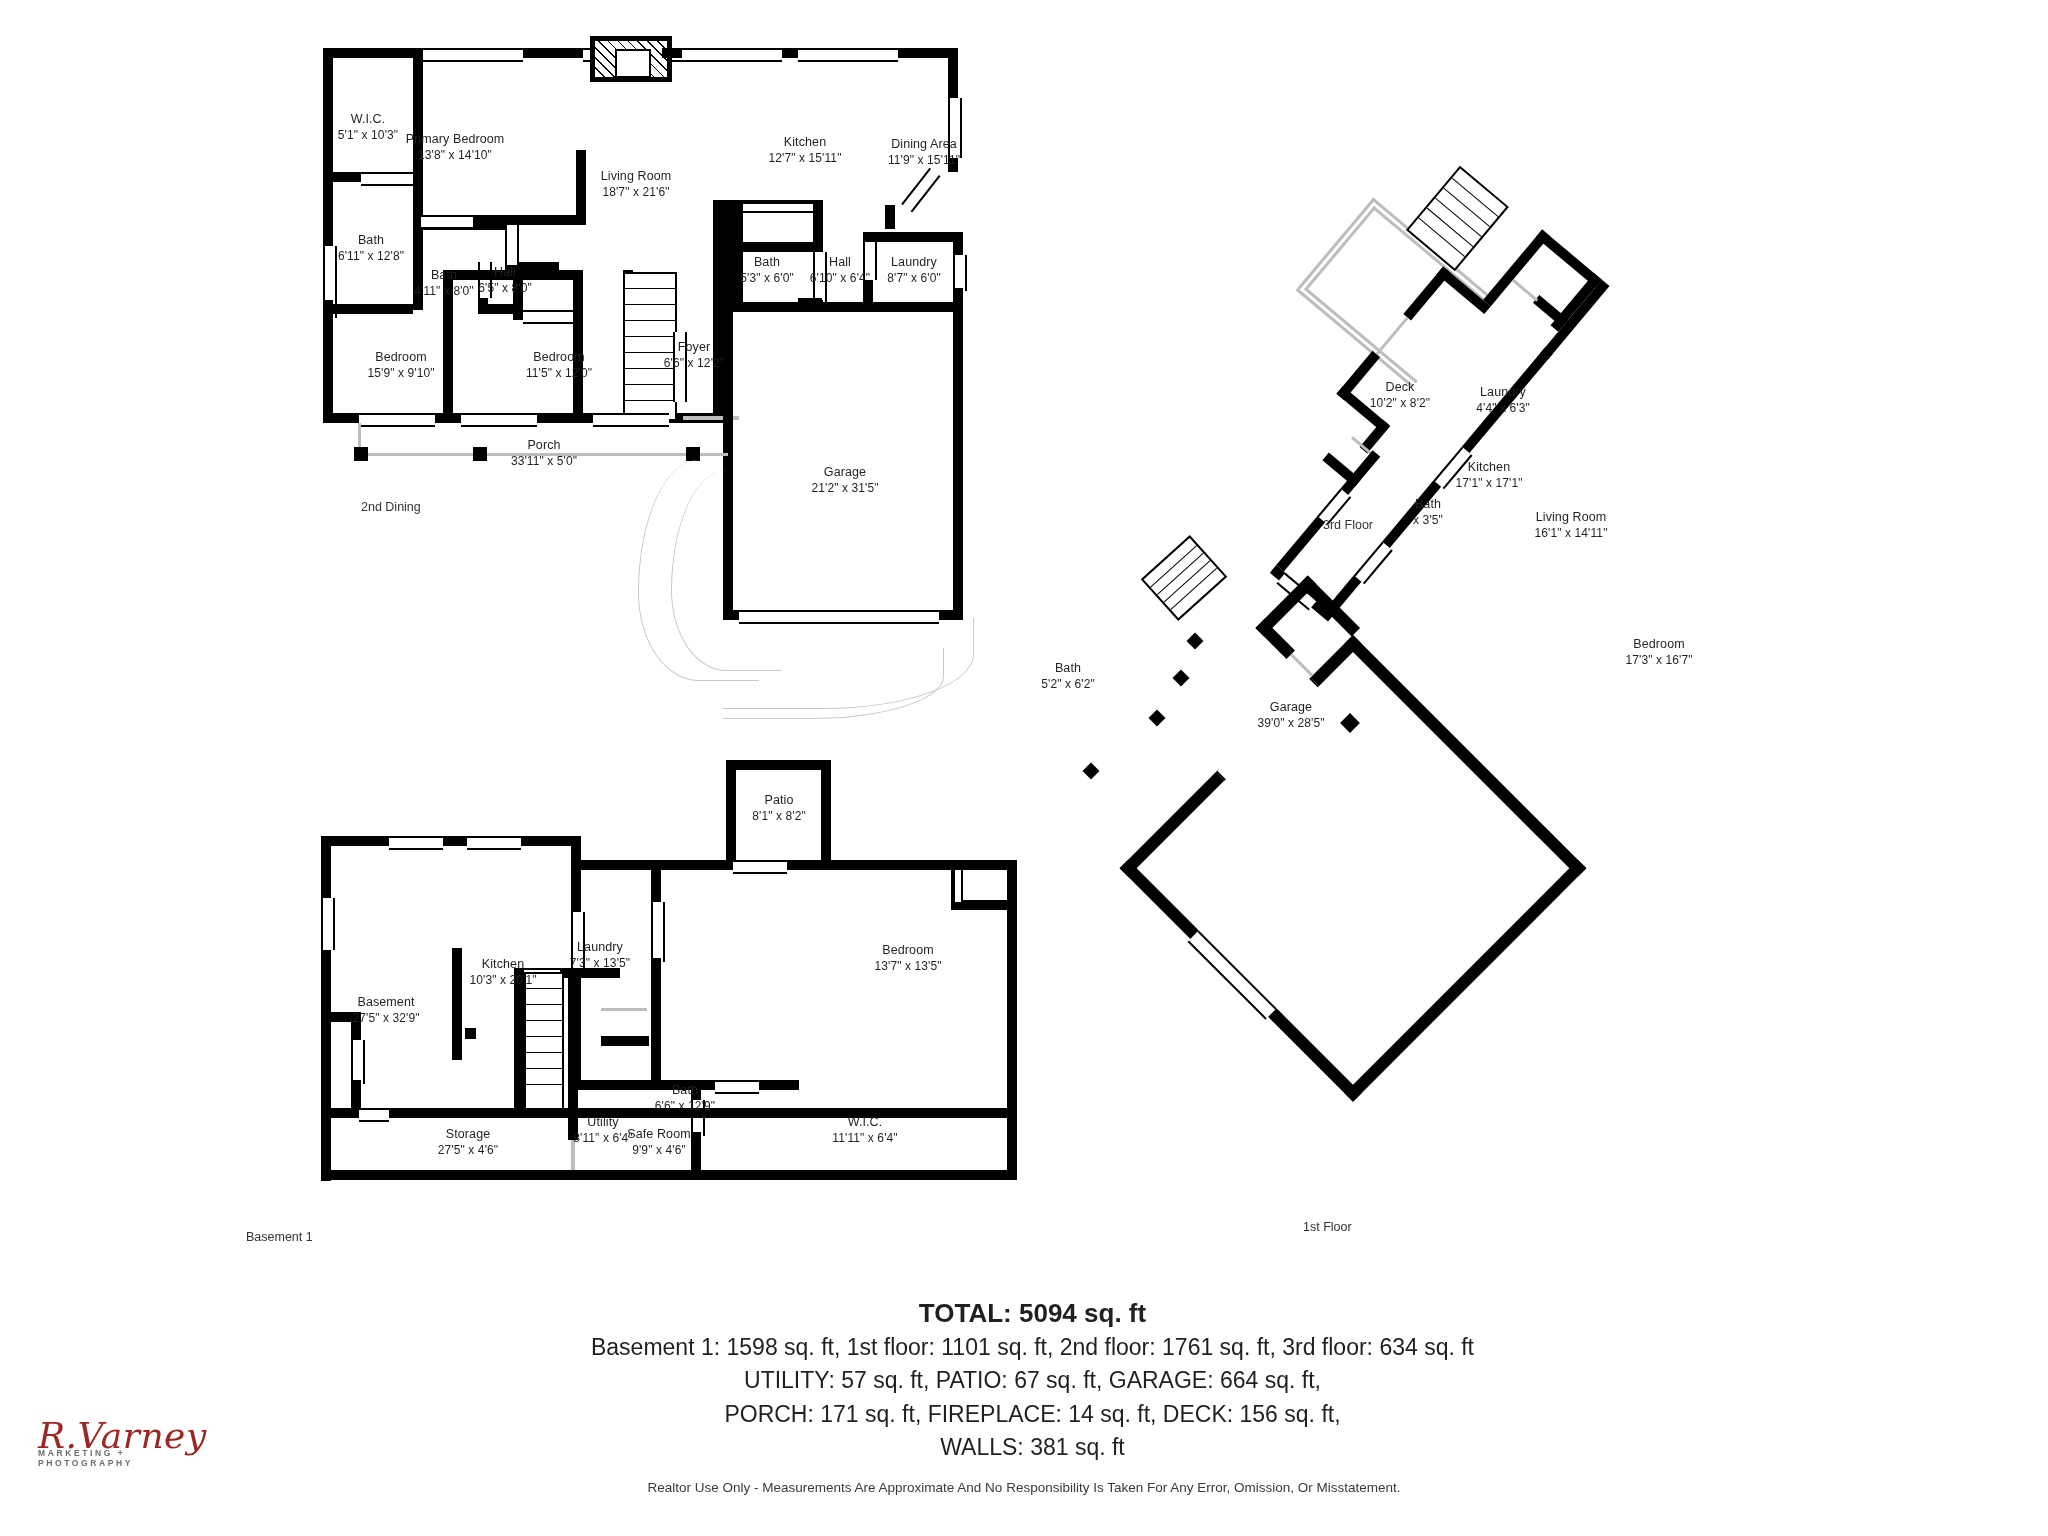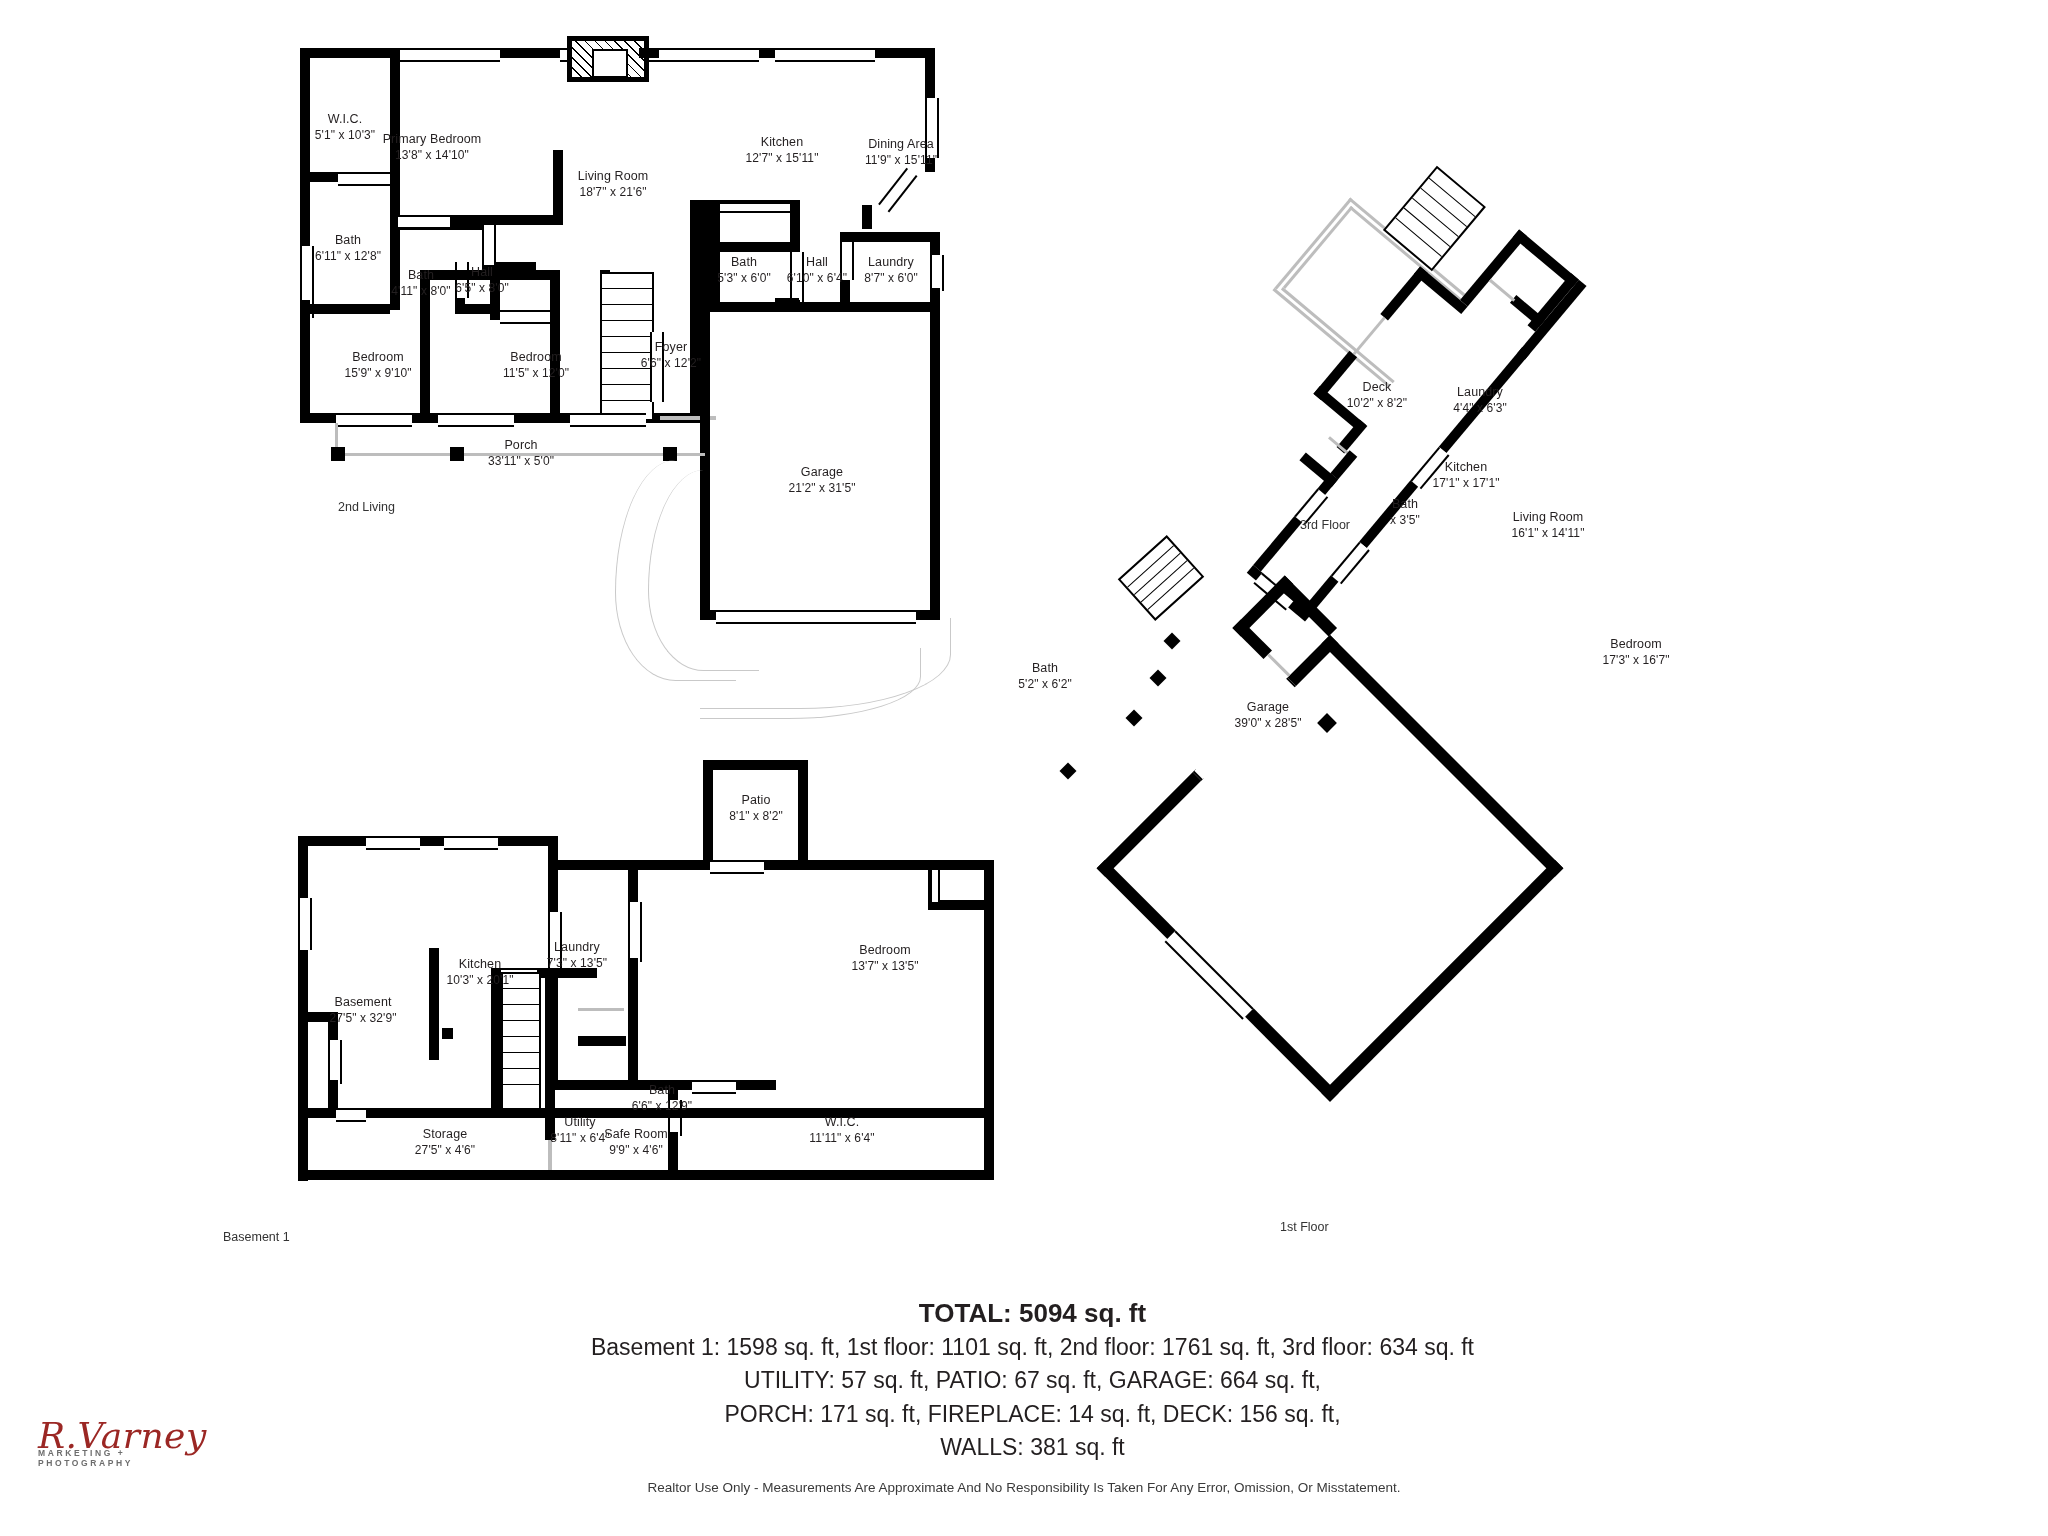--- a/index.html
+++ b/index.html
@@ -2,21 +2,21 @@
 <html><head>
 <meta charset="utf-8">
 <style>
   html,body{margin:0;padding:0;background:#ffffff;}
   body{width:2048px;height:1536px;position:relative;overflow:hidden;
        font-family:"Liberation Sans","DejaVu Sans",sans-serif;color:#231f20;}
 
   #sheet{position:absolute;left:0;top:0;width:2048px;height:1536px;}
 
   
-  .plan{position:absolute;}
+  .plan{position:absolute;margin-left:23px;}
   .wall{position:absolute;background:#000000;}
   .thin{position:absolute;background:#bdbdbd;}
   .win{position:absolute;background:#ffffff;border-top:2px solid #000;border-bottom:2px solid #000;}
   .winv{position:absolute;background:#ffffff;border-left:2px solid #000;border-right:2px solid #000;}
   .room{position:absolute;text-align:center;line-height:1.25;white-space:nowrap;
         transform:translate(-50%,-50%);}
   .room .nm{display:block;font-size:12.5px;letter-spacing:.1px;}
   .room .dm{display:block;font-size:12px;letter-spacing:.1px;}
   .floorlbl{position:absolute;font-size:12.5px;color:#333;white-space:nowrap;}
 
@@ -228,21 +228,21 @@
       </div>
     <div class="room" style="left:521px;top:453px;">
       <span class="nm">Porch</span>
       <span class="dm">33'11" x 5'0"</span>
       </div>
     <div class="room" style="left:822px;top:480px;">
       <span class="nm">Garage</span>
       <span class="dm">21'2" x 31'5"</span>
       </div>
 
-    <div class="floorlbl" style="left:338px;top:500px;">2nd Living</div>
+    <div class="floorlbl" style="left:338px;top:500px;">2nd Dining</div>
   </div>
 
   <div class="plan" style="left:1280px;top:240px;width:620px;height:560px;">
 
     <div class="rot" style="left:180px;top:60px;transform:rotate(40deg);">
 
       <div class="thin" style="left:-150px;top:-8px;width:150px;height:3px;"></div>
       <div class="thin" style="left:-150px;top:-8px;width:3px;height:118px;"></div>
       <div class="thin" style="left:-150px;top:110px;width:152px;height:3px;"></div>
       <div class="thin" style="left:-144px;top:-2px;width:144px;height:3px;"></div>

